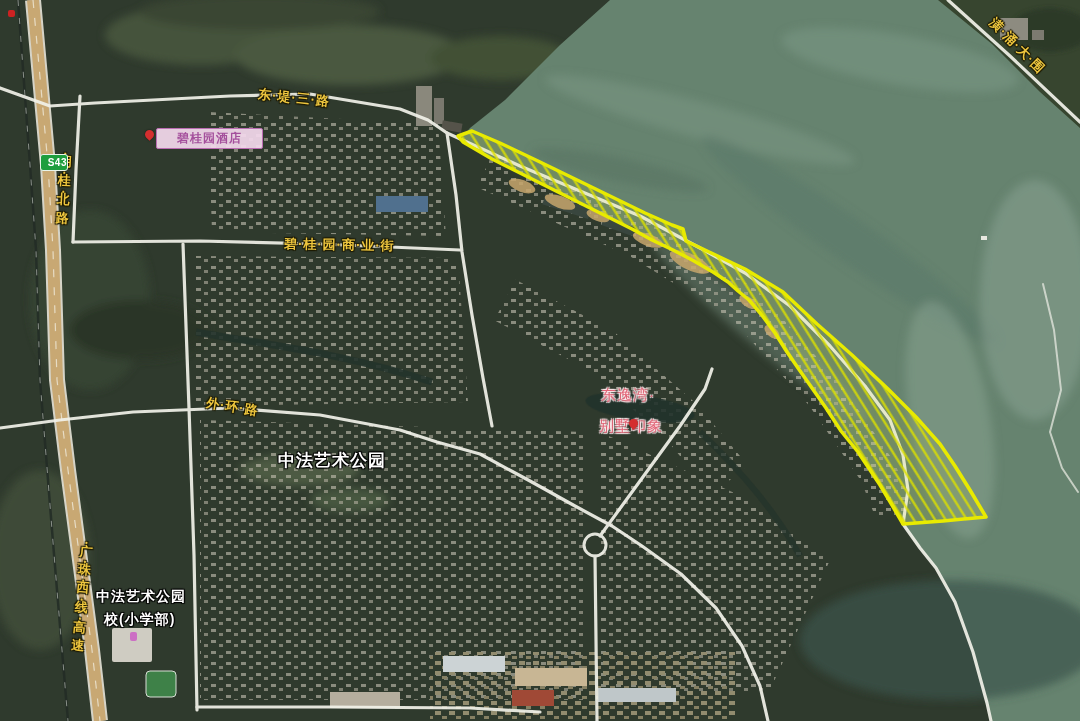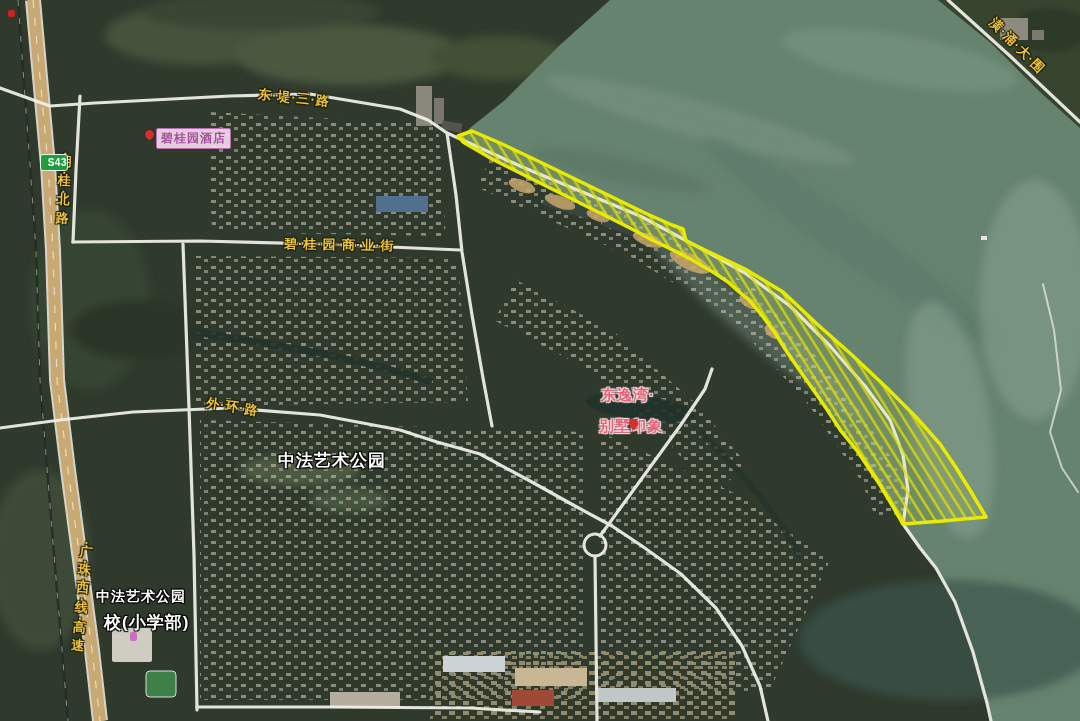--- a/index.html
+++ b/index.html
@@ -5,40 +5,40 @@
   html,body{margin:0;padding:0;background:#111;}
   #stage{position:relative;width:1080px;height:721px;overflow:hidden;
          font-family:"Liberation Sans","DejaVu Sans",sans-serif;background:#2f3a2d;}
   #stage svg{position:absolute;left:0;top:0;}
   .lbl{position:absolute;white-space:nowrap;pointer-events:none;}
   .road-lbl{color:#eec63e;font-size:13px;font-weight:bold;letter-spacing:1px;
             text-shadow:1px 1px 1px #1d1a00,-1px -1px 1px #1d1a00,1px -1px 1px #1d1a00,-1px 1px 1px #1d1a00;}
   .road-lbl.vert{writing-mode:vertical-rl;text-orientation:upright;letter-spacing:2px;}
   .white-lbl{color:#ffffff;font-size:17px;font-weight:bold;letter-spacing:1px;
              text-shadow:1px 1px 1px #000,-1px -1px 1px #000,1px -1px 1px #000,-1px 1px 1px #000;}
-  .red-lbl{color:#e26577;font-size:15px;font-weight:bold;letter-spacing:1px;
+  .red-lbl{color:#e26577;font-size:15px;font-weight:normal;letter-spacing:1px;
            text-shadow:1px 1px 1px #ffe9ec,-1px -1px 1px #ffe9ec,1px -1px 1px #ffe9ec,-1px 1px 1px #ffe9ec;}
   .pink-box{background:rgba(243,216,236,.93);border:1px solid #bb6db3;color:#a44f9c;
-            font-size:12px;font-weight:bold;padding:1px 4px;border-radius:2px;letter-spacing:1px;}
+            font-size:12px;font-weight:bold;padding:1px 20px;border-radius:2px;letter-spacing:1px;}
   .shield{position:absolute;left:40px;top:154px;width:26px;height:15px;background:#1e9e3e;
           border:1px solid #e9f4ea;border-radius:3px;color:#fff;font-size:10px;font-weight:bold;
           text-align:right;line-height:15px;letter-spacing:.5px;}
   .pin{position:absolute;width:9px;height:9px;background:#d42f2f;border-radius:50% 50% 50% 0;
        transform:rotate(-45deg);box-shadow:0 0 2px rgba(0,0,0,.6);}
   .dot{position:absolute;border-radius:2px;}
   
   #lbl-dongdi{left:258px;top:89px;transform:rotate(6deg);}
   #lbl-shangye{left:284px;top:236px;transform:rotate(1deg);}
   #lbl-waihuan{left:206px;top:398px;transform:rotate(9deg);}
   #lbl-chaogui{left:55px;top:144px;transform:rotate(3deg);}
   #lbl-gaosu{left:74px;top:533px;transform:rotate(5deg);}
   #lbl-dawei{left:998px;top:14px;transform:rotate(45deg);transform-origin:left top;}
   #lbl-park{left:278px;top:449px;}
   #lbl-school1{left:96px;top:588px;font-size:14px;}
-  #lbl-school2{left:104px;top:611px;font-size:17px;}
+  #lbl-school2{left:104px;top:611px;font-size:14px;}
   #lbl-hotel{left:156px;top:128px;}
   #lbl-estate1{left:601px;top:386px;}
   #lbl-estate2{left:599px;top:417px;}
 </style>
 </head>
 <body>
 
 <div id="stage">
 <svg width="1080" height="721" viewBox="0 0 1080 721">
   <defs>

